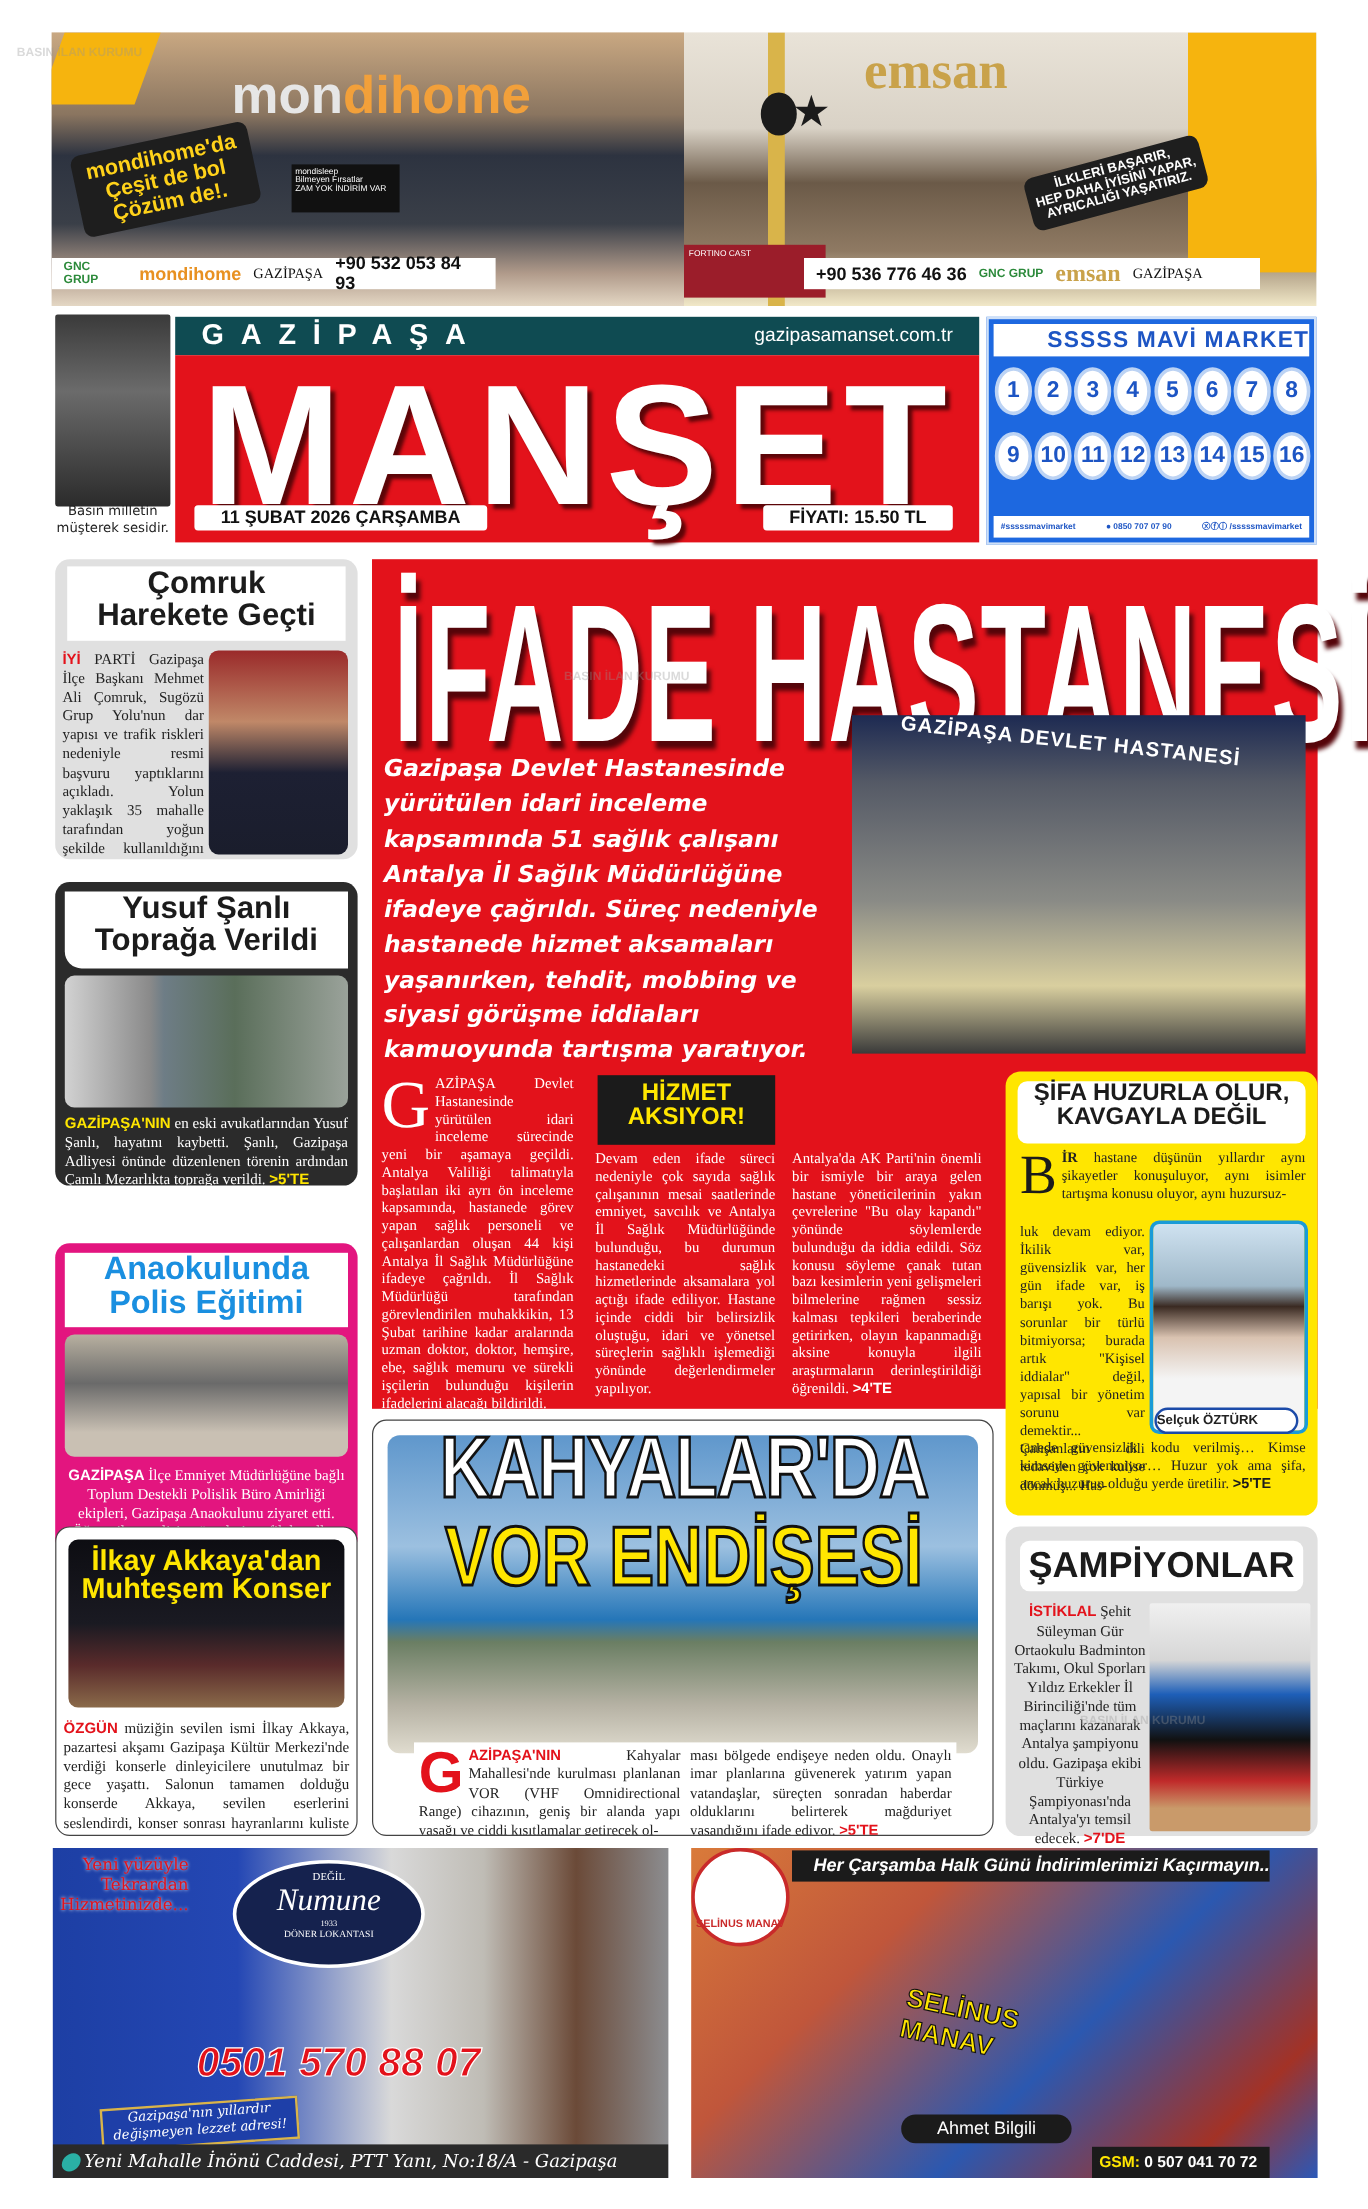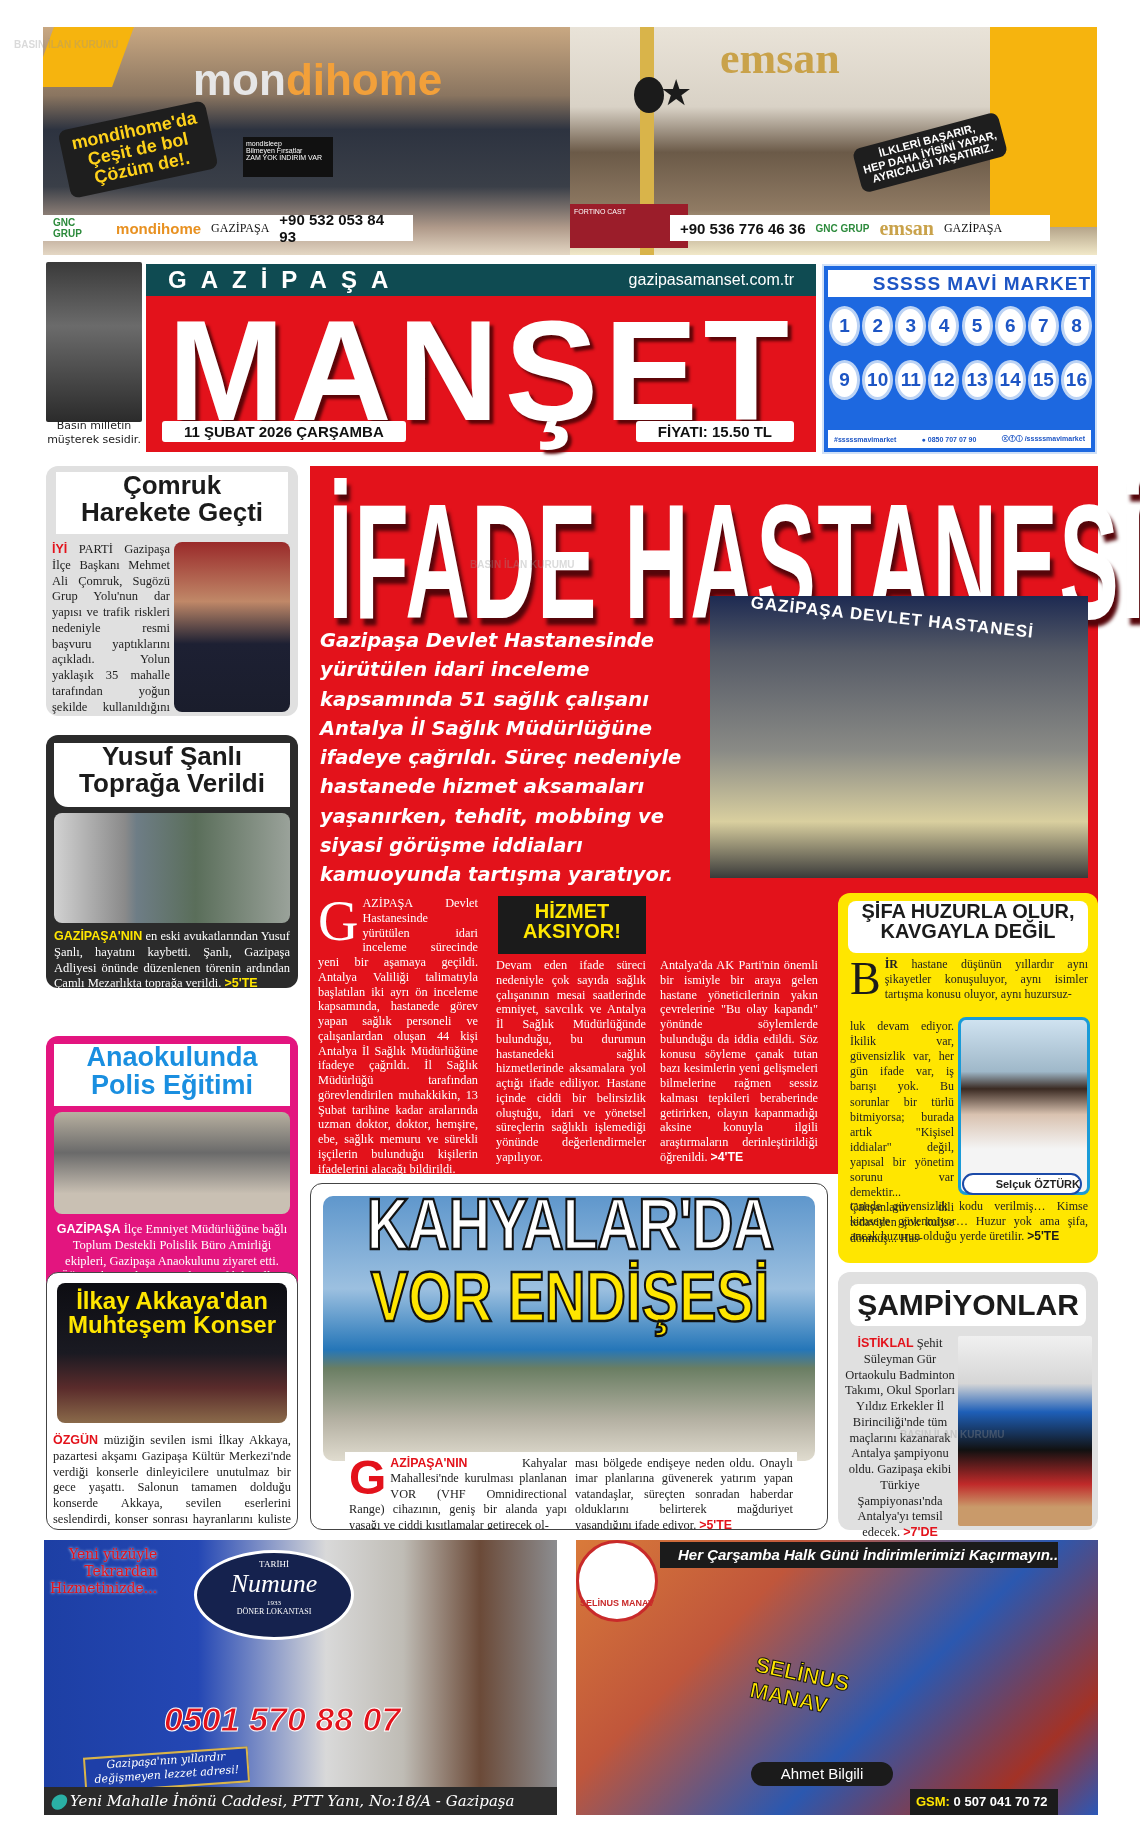--- a/index.html
+++ b/index.html
@@ -224,21 +224,21 @@
 
 <div class="abs b-sifa">
   <div class="box-head" style="position:absolute;left:10px;top:8px;width:240px;height:52px;font-size:20px;border-radius:8px;">
     <div>ŞİFA HUZURLA OLUR,</div>
     <div>KAVGAYLA DEĞİL</div>
   </div>
   <div class="abs body-text" style="left:12px;top:64px;width:238px;font-size:12px;">
     <span class="dropcap" style="font-size:46px;color:#1b1b1b;">B</span><b>İR</b> <span>hastane düşünün yıllardır aynı şikayetler konuşuluyor, aynı isimler tartışma konusu oluyor, aynı huzursuz-</span>
   </div>
   <div class="abs photo" style="left:120px;top:124px;width:132px;height:178px;background:linear-gradient(180deg,#cfe2f0 0%,#9fb8c9 30%,#3a2a22 40%,#d9c2b0 55%,#f4f4f4 75%);border:3px solid #1a9bd7;"></div>
-  <div class="abs" style="left:124px;top:280px;width:120px;height:22px;background:#fff;border:2px solid #1b4aa8;border-radius:12px;text-align:right;font-family:'Liberation Sans',sans-serif;font-weight:700;font-size:11px;line-height:18px;">Selçuk ÖZTÜRK</div>
+  <div class="abs" style="left:124px;top:280px;width:120px;height:22px;background:#fff;border:2px solid #1b4aa8;border-radius:12px;text-align:left;font-family:'Liberation Sans',sans-serif;font-weight:700;font-size:11px;line-height:18px;">Selçuk ÖZTÜRK</div>
   <div class="abs body-text" style="left:12px;top:126px;width:104px;font-size:12px;">luk devam ediyor. İkilik var, güvensizlik var, her gün ifade var, iş barışı yok. Bu sorunlar bir türlü bitmiyorsa; burada artık "Kişisel iddialar" değil, yapısal bir yönetim sorunu var demektir... Çalışanların dili tedaviden çok kulise dönmüş... Has-</div>
   <div class="abs body-text" style="left:12px;top:306px;width:238px;font-size:12px;">
     <span>tanede güvensizlik kodu verilmiş… Kimse kimseye güvenmiyor… Huzur yok ama şifa, ancak huzurun olduğu yerde üretilir.</span> <span class="more" style="color:#1b1b1b;">&gt;5'TE</span>
   </div>
 </div>
 
 <div class="abs b-sampiyon">
   <div class="box-head" style="position:absolute;left:12px;top:12px;width:236px;height:42px;font-size:30px;border-radius:8px;line-height:42px;">ŞAMPİYONLAR</div>
   <div class="abs photo" style="left:120px;top:64px;width:134px;height:190px;background:linear-gradient(180deg,#f0f0f0 0%,#d6d6d6 25%,#1e5fb8 40%,#111 60%,#c02a2a 78%,#c99a6a 90%);border-radius:2px;"></div>
   <div class="abs body-text" style="left:6px;top:64px;width:112px;font-size:12.5px;text-align:center;">
@@ -260,21 +260,21 @@
   </div>
 </div>
 
 <div class="abs ad-numune">
   <div class="abs" style="left:6px;top:6px;color:#e3121b;font-family:'DejaVu Serif',serif;font-size:14px;line-height:1.2;text-shadow:0 0 3px #fff;text-align:right;">
     <div>Yeni yüzüyle</div>
     <div>Tekrardan</div>
     <div>Hizmetinizde...</div>
   </div>
   <div class="abs" style="left:150px;top:10px;width:160px;height:90px;border-radius:50%;background:#15224e;border:3px solid #fff;color:#fff;text-align:center;">
-    <div style="font-size:9px;margin-top:6px;">TARİHİ</div>
+    <div style="font-size:9px;margin-top:6px;">DEĞİL</div>
     <div style="font-family:'Liberation Serif',serif;font-style:italic;font-size:26px;">Numune</div>
     <div style="font-size:7px;">1933</div>
     <div style="font-size:8px;">DÖNER LOKANTASI</div>
   </div>
   <div class="abs" style="left:120px;top:160px;color:#e3121b;font-family:'Liberation Sans',sans-serif;font-style:italic;font-size:34px;font-weight:700;-webkit-text-stroke:1px #fff;">0501 570 88 07</div>
   <div class="abs" style="left:40px;top:212px;width:165px;height:36px;background:#1e3fa8;border:2px solid #d9b44a;color:#fff;font-family:'DejaVu Serif',serif;font-style:italic;font-size:11px;text-align:center;line-height:1.3;transform:rotate(-4deg);">
     <div>Gazipaşa'nın yıllardır</div>
     <div>değişmeyen lezzet adresi!</div>
   </div>
   <div class="abs" style="left:0;bottom:0;width:513px;height:28px;background:#2a2a2a;color:#fff;font-family:'DejaVu Serif',serif;font-style:italic;font-size:15px;line-height:28px;padding-left:26px;">

